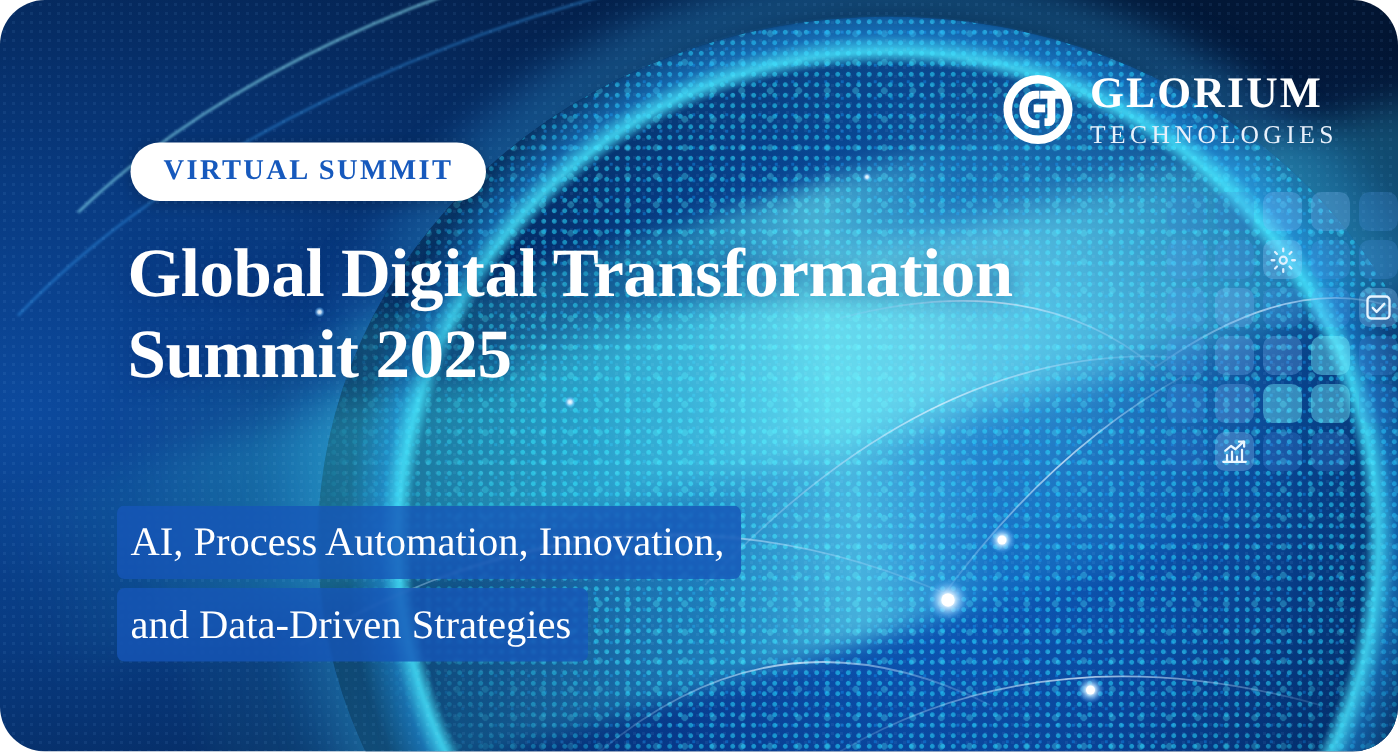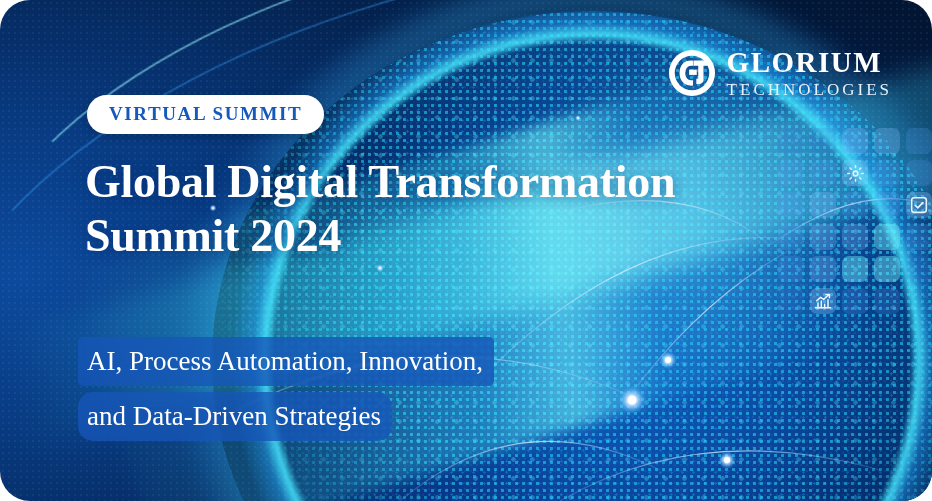--- a/index.html
+++ b/index.html
@@ -111,21 +111,21 @@
   .subwrap{position:absolute;left:49px;top:337px;text-align:right;}
   .subline{
     display:block;width:max-content;
     background:rgba(22,86,185,.78);
     border-radius:5px;
     color:#ffffff;font-size:27px;line-height:34px;
     padding:7px 11px 8px 9px;
     white-space:nowrap;
     backdrop-filter:blur(1px);
   }
-  .subline + .subline{margin-top:6px;border-radius:15px;}
+  .subline + .subline{margin-top:6px;}
 
   
   .logo{position:absolute;right:40px;top:48px;display:flex;align-items:center;gap:11px;}
   .logo-mark{width:48px;height:48px;flex:0 0 48px;}
   .logo-text{display:flex;flex-direction:column;line-height:1;}
   .logo-name{color:#fff;font-size:29px;font-weight:bold;letter-spacing:1.5px;}
   .logo-sub{color:#e8f0fb;font-size:17px;letter-spacing:3.0px;margin-top:4px;}
 </style>
 </head>
 <body>
@@ -245,20 +245,20 @@
       <rect fill="#ffffff" x="44" y="43" width="16" height="11"></rect>
     </svg>
     <div class="logo-text">
       <span class="logo-name">GLORIUM</span>
       <span class="logo-sub">TECHNOLOGIES</span>
     </div>
   </div>
 
   <div class="content">
     <div class="badge">VIRTUAL SUMMIT</div>
-    <div class="title">Global Digital Transformation Summit 2024</div>
+    <div class="title">Global Digital Transformation Summit 2025</div>
     <div class="subwrap">
       <span class="subline">AI, Process Automation, Innovation,</span>
       <span class="subline">and Data-Driven Strategies</span>
     </div>
   </div>
 
 </div>
 
 </body></html>

